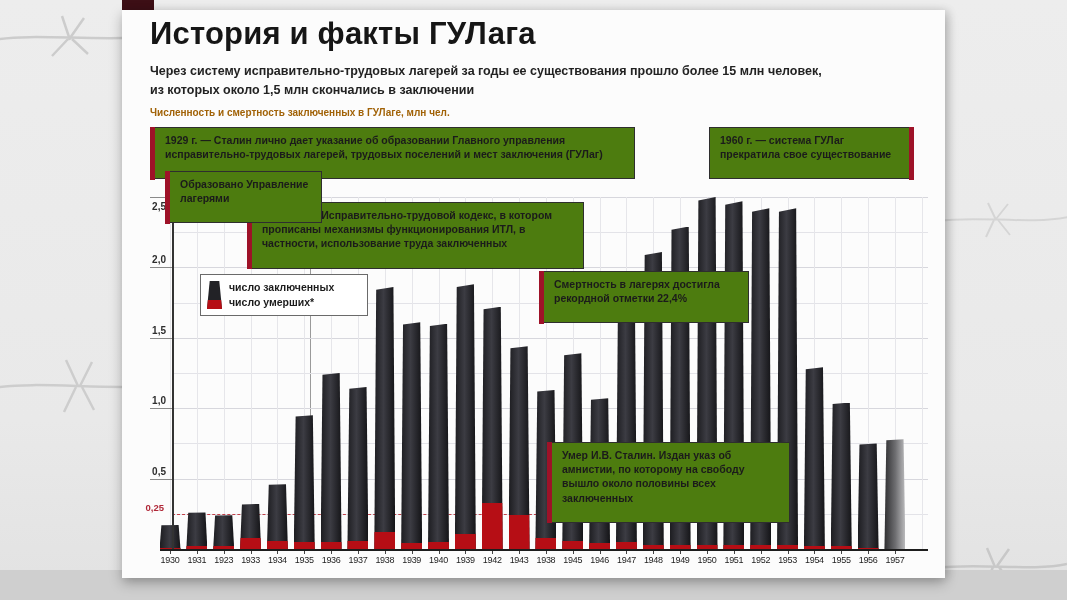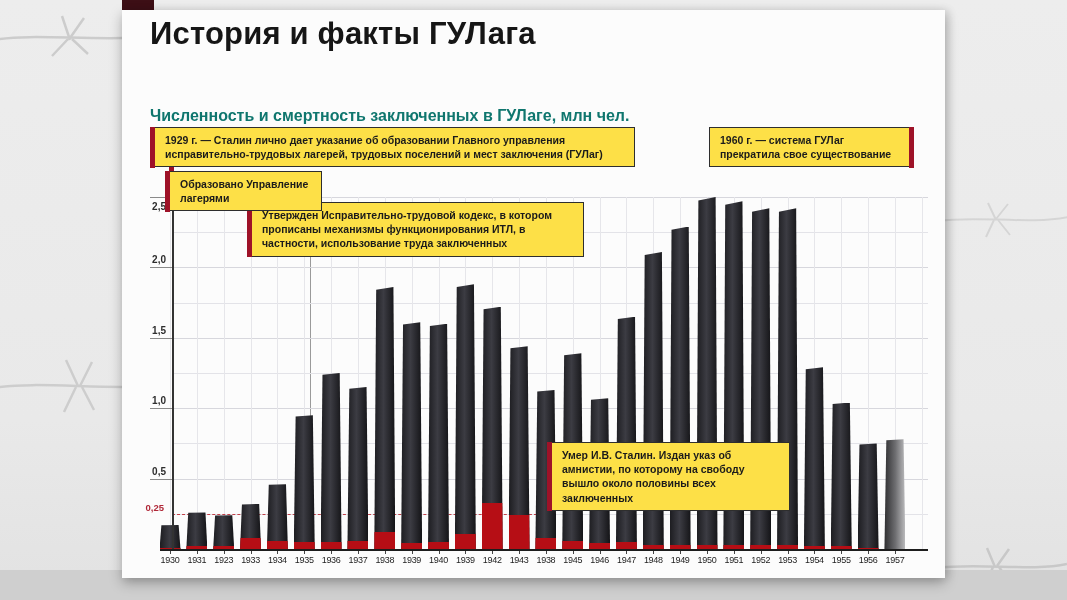--- a/index.html
+++ b/index.html
@@ -14,25 +14,25 @@
     position:absolute;left:122px;top:10px;width:823px;height:568px;
     background:#fcfcfc;box-shadow:0 5px 12px rgba(0,0,0,.28), 4px 0 8px rgba(0,0,0,.10);
   }
   .corner-mark{position:absolute;left:122px;top:0;width:32px;height:13px;background:#3d0f16;}
   .title{
     position:absolute;left:28px;top:6px;
     font-family:Liberation Sans, sans-serif;
     font-size:31px;font-weight:600;color:#161616;letter-spacing:.2px;white-space:nowrap;
   }
   .subtitle{position:absolute;left:28px;top:52px;font-size:12.5px;font-weight:bold;color:#222;line-height:1.5;}
-  .chart-heading{position:absolute;left:28px;top:97px;font-size:16px;font-weight:bold;color:#0f766e;white-space:nowrap;}
+  .chart-heading{position:absolute;left:28px;top:97px;font-size:10px;font-weight:bold;color:#a16207;white-space:nowrap;}
   .callout{
-    position:absolute;background:#fde047;border:1.5px solid #2e2e2e;
+    position:absolute;background:#4d7c0f;border:1.5px solid #2e2e2e;
     font-size:10.5px;font-weight:bold;color:#1b1b1b;line-height:1.35;
-    padding:5px 8px 5px 10px;z-index:6;box-sizing:border-box;
+    padding:5px 8px 17px 10px;z-index:6;box-sizing:border-box;
   }
   .callout.accent-left{border-left:none;}
   .callout.accent-left::before{content:"";position:absolute;left:-5px;top:-1.5px;bottom:-1.5px;width:5px;background:#9e1228;}
   .callout.accent-right{border-right:none;}
   .callout.accent-right::after{content:"";position:absolute;right:-5px;top:-1.5px;bottom:-1.5px;width:5px;background:#9e1228;}
   .legend-box{
     position:absolute;left:78px;top:264px;width:168px;height:42px;background:#fff;
     border:1px solid #6a6a6a;z-index:6;display:flex;align-items:center;padding:3px 6px;box-sizing:border-box;
   }
   .legend-swatch{width:15px;height:28px;position:relative;background:#222226;
@@ -76,20 +76,24 @@
 <svg class="wire" style="left:935px;top:540px" width="132" height="55" viewBox="0 0 132 55">
   <path d="M0 28 C 45 22, 95 32, 132 24" stroke="#c4c4c4" stroke-width="2.5" fill="none"></path>
   <path d="M60 27 L52 8 M62 26 L74 9 M58 27 L50 46 M64 27 L76 44" stroke="#c4c4c4" stroke-width="2.5" fill="none"></path>
 </svg>
 
 <div class="bottom-strip"></div>
 <div class="corner-mark"></div>
 
 <div class="card">
   <div class="title">История и факты ГУЛага</div>
+  <div class="subtitle">
+    <div>Через систему исправительно-трудовых лагерей за годы ее существования прошло более 15 млн человек,</div>
+    <div>из которых около 1,5 млн скончались в заключении</div>
+  </div>
   <div class="chart-heading">Численность и смертность заключенных в ГУЛаге, млн чел.</div>
 
   <div class="kodeks-connector"></div>
   <div class="axis-red-seg"></div>
 
   <div id="plot">
       <div class="hgrid" style="left: 50px; top: 503.8px; width: 756px;"></div>
       <div class="hgrid major" style="left: 50px; top: 468.6px; width: 756px;"></div>
       <div class="hgrid" style="left: 50px; top: 433.4px; width: 756px;"></div>
       <div class="hgrid major" style="left: 50px; top: 398.2px; width: 756px;"></div>
@@ -284,20 +288,32 @@
 
   <div class="callout accent-left" style="left:33px;top:117px;width:480px;">
     <span>1929 г. — Сталин лично дает указание об образовании Главного управления исправительно-трудовых лагерей, трудовых поселений и мест заключения (ГУЛаг)</span>
   </div>
   <div class="callout accent-left" style="left:130px;top:192px;width:332px;">
     <span>Утвержден Исправительно-трудовой кодекс, в котором прописаны механизмы функционирования ИТЛ, в частности, использование труда заключенных</span>
   </div>
   <div class="callout accent-left" style="left:48px;top:161px;width:152px;">
     <span>Образовано Управление лагерями</span>
   </div>
+  <div class="callout accent-left" style="left:422px;top:261px;width:205px;">
+    <span>Смертность в лагерях достигла рекордной отметки 22,4%</span>
+  </div>
   <div class="callout accent-right" style="left:587px;top:117px;width:200px;">
     <span>1960 г. — система ГУЛаг прекратила свое существование</span>
   </div>
   <div class="callout accent-left" style="left:430px;top:432px;width:238px;">
     <span>Умер И.В. Сталин. Издан указ об амнистии, по которому на свободу вышло около половины всех заключенных</span>
   </div>
 
+  <div class="legend-box">
+    <div class="legend-swatch">
+        <div class="red"></div>
+      </div>
+    <div class="legend-text">
+      <div>число заключенных</div>
+      <div>число умерших*</div>
+    </div>
+  </div>
 </div>
 
 </body></html>

